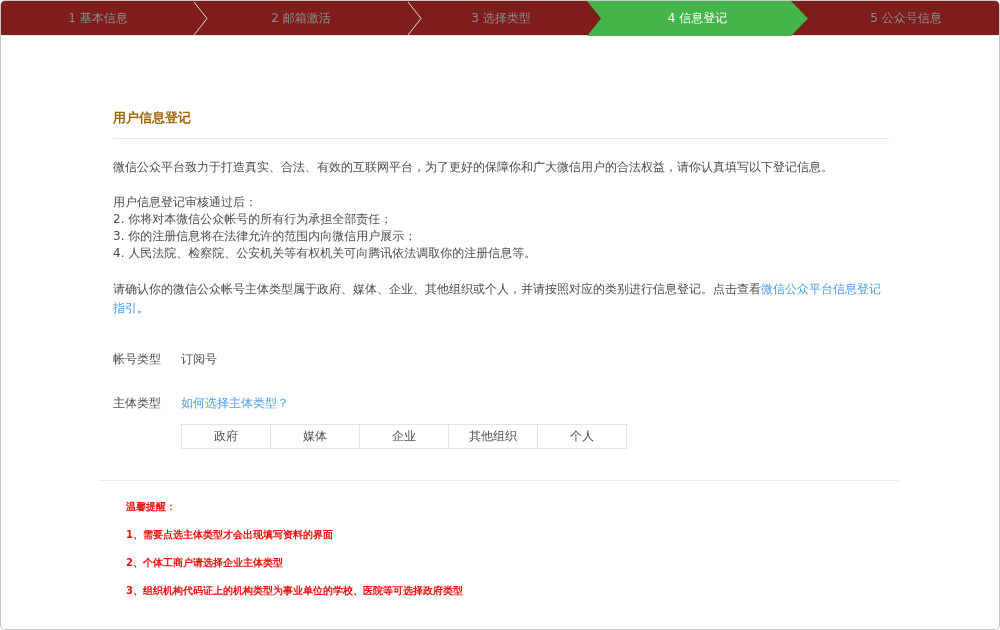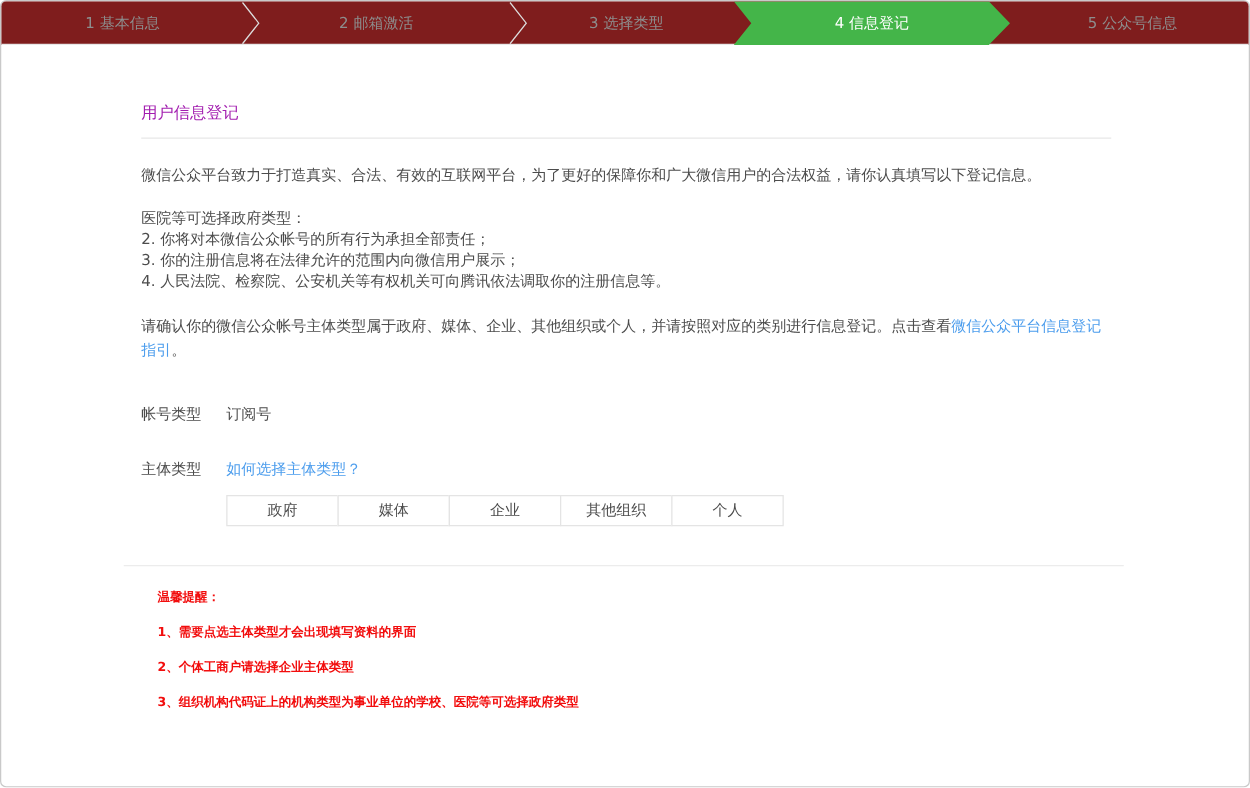--- a/index.html
+++ b/index.html
@@ -50,22 +50,22 @@
   
   .content {
     padding: 45px 110px 0 112px;
     color: #4c4c4c;
     font-size: 12px;
   }
   .title-block {
     border-bottom: 1px solid #e7e7e7;
     padding-bottom: 11px;
   }
-  .page-title { font-size: 13px; color: #a21caf; font-weight: normal; }
-  .intro { margin-top: 21px; line-height: 17px; }
+  .page-title { font-size: 13px; color: #a16207; font-weight: bold; margin-top: 28px; }
+  .intro { margin-top: 21px; line-height: 17px; font-family: Liberation Mono, monospace; }
   .review { margin-top: 17px; }
   .review p { line-height: 17px; }
   .confirm { margin-top: 18px; line-height: 19px; max-width: 778px; }
   a.link { color: #4c9ded; text-decoration: none; cursor: pointer; }
   .field-row { margin-top: 0; display: flex; align-items: center; }
   .row-account { margin-top: 33px; }
   .row-subject { margin-top: 27px; }
   .field-label { width: 68px; color: #4c4c4c; flex: 0 0 68px; }
   .tabs {
     margin: 12px 0 0 68px;
@@ -117,21 +117,21 @@
 
   <div class="content">
 
     <div class="title-block">
       <h2 class="page-title">用户信息登记</h2>
     </div>
 
     <p class="intro">微信公众平台致力于打造真实、合法、有效的互联网平台，为了更好的保障你和广大微信用户的合法权益，请你认真填写以下登记信息。</p>
 
     <div class="review">
-      <p>医院等可选择政府类型：</p>
+      <p>用户信息登记审核通过后：</p>
       <p>2. 你将对本微信公众帐号的所有行为承担全部责任；</p>
       <p>3. 你的注册信息将在法律允许的范围内向微信用户展示；</p>
       <p>4. 人民法院、检察院、公安机关等有权机关可向腾讯依法调取你的注册信息等。</p>
     </div>
 
     <p class="confirm"><span>请确认你的微信公众帐号主体类型属于政府、媒体、企业、其他组织或个人，并请按照对应的类别进行信息登记。点击查看</span><a class="link">微信公众平台信息登记指引</a><span>。</span></p>
 
     <div class="field-row row-account">
       <span class="field-label">帐号类型</span>
       <span>订阅号</span>

